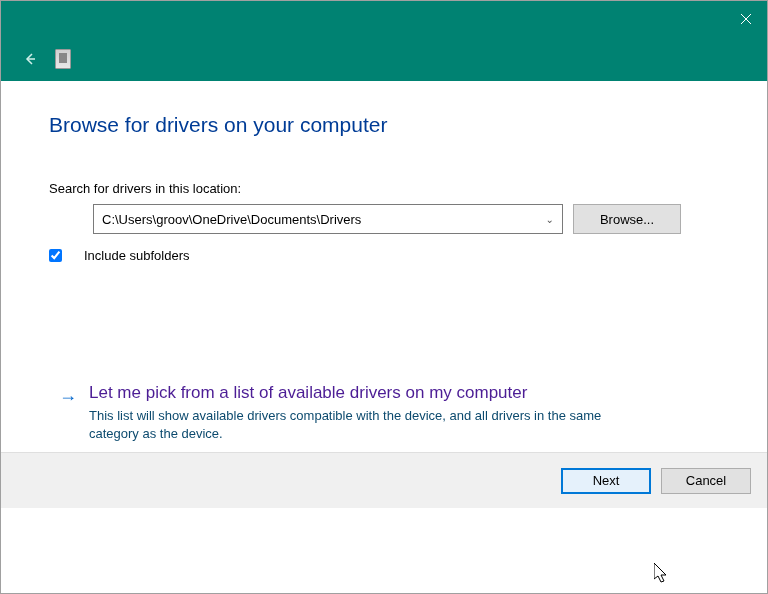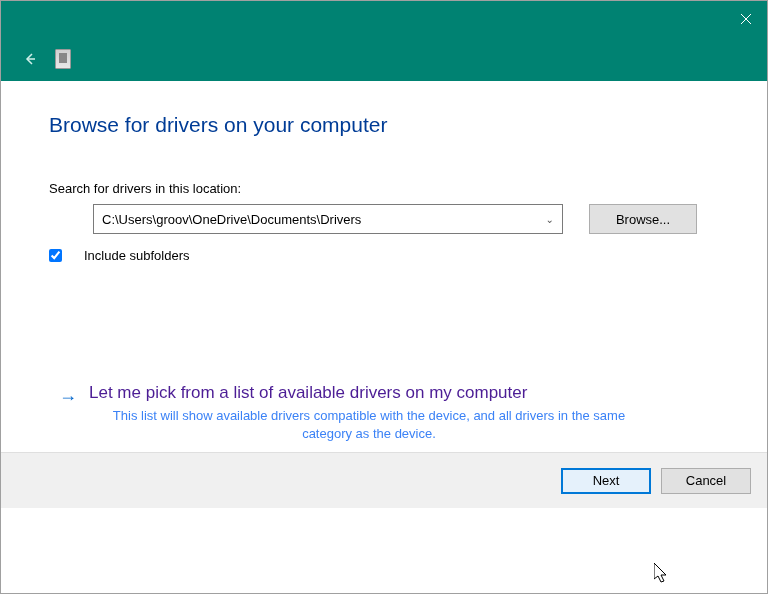--- a/index.html
+++ b/index.html
@@ -94,21 +94,21 @@
       font-size: 21px;
       font-weight: 400;
       margin-bottom: 44px;
     }
     .label {
       font-size: 13px;
       margin-bottom: 8px;
     }
     .path-row {
       display: flex;
-      gap: 26px;
+      gap: 10px;
       margin-bottom: 14px;
       padding-left: 44px;
     }
     .path-combo {
       flex: 0 0 470px;
       height: 30px;
       border: 1px solid #7a7a7a;
       display: flex;
       align-items: center;
       padding: 0 8px;
@@ -157,25 +157,24 @@
     .option-text {
       flex: 1;
     }
     .option-title {
       color: #4c1d95;
       font-size: 17px;
       font-weight: 400;
       margin-bottom: 4px;
     }
     .option-desc {
-      color: #3b82f6;
+      color: #0c4a6e;
       font-size: 13px;
       line-height: 1.35;
       max-width: 560px;
-      text-align: center;
     }
     
     .footer {
       height: 56px;
       background: #f0f0f0;
       border-top: 1px solid #dfdfdf;
       display: flex;
       align-items: center;
       justify-content: flex-end;
       padding-right: 18px;

